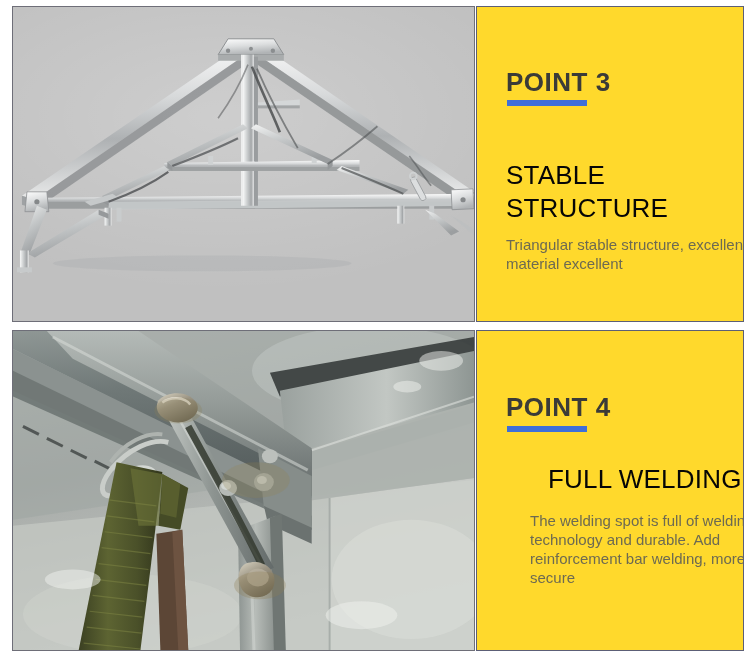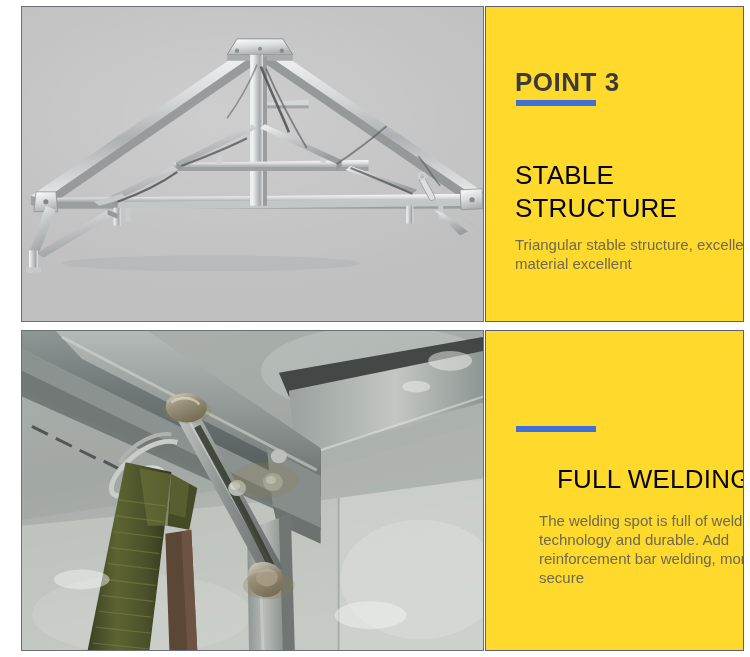--- a/index.html
+++ b/index.html
@@ -2,21 +2,21 @@
 <html><head>
 <meta charset="utf-8">
 <style>
   html,body{margin:0;padding:0;background:#ffffff;}
   body{width:750px;height:657px;overflow:hidden;
        font-family:"Liberation Sans","DejaVu Sans",sans-serif;}
 
   .sheet{position:relative;width:750px;height:657px;background:#ffffff;}
 
   
-  .row{position:absolute;left:21px;right:6px;}
+  .row{position:absolute;left:12px;right:6px;}
   .row-1{top:6px;height:316px;}
   .row-2{top:330px;height:321px;}
 
   .photo{position:absolute;left:0;top:0;width:463px;height:100%;
          border:1px solid #6e6e78;box-sizing:border-box;overflow:hidden;}
   .info{position:absolute;left:464px;right:0;top:0;height:100%;
         border:1px solid #5c5f76;box-sizing:border-box;overflow:hidden;}
 
   
   .info{background:#FFD92C;}
@@ -329,20 +329,21 @@
           <ellipse cx="430" cy="30" rx="22" ry="10"></ellipse>
           <ellipse cx="396" cy="56" rx="14" ry="6"></ellipse>
           <ellipse cx="350" cy="286" rx="36" ry="14"></ellipse>
           <ellipse cx="60" cy="250" rx="28" ry="10"></ellipse>
         </g>
       </svg>
     </div>
 
     <div class="info r2">
       <div class="info-inner">
+        <div class="kicker">POINT 4</div>
         <div class="rule"></div>
         <div class="headline nowrap">FULL WELDING</div>
         <div class="body">The welding spot is full of welding technology and durable. Add reinforcement bar welding, more secure</div>
       </div>
     </div>
   </div>
 
 </div>
 
 </body></html>

